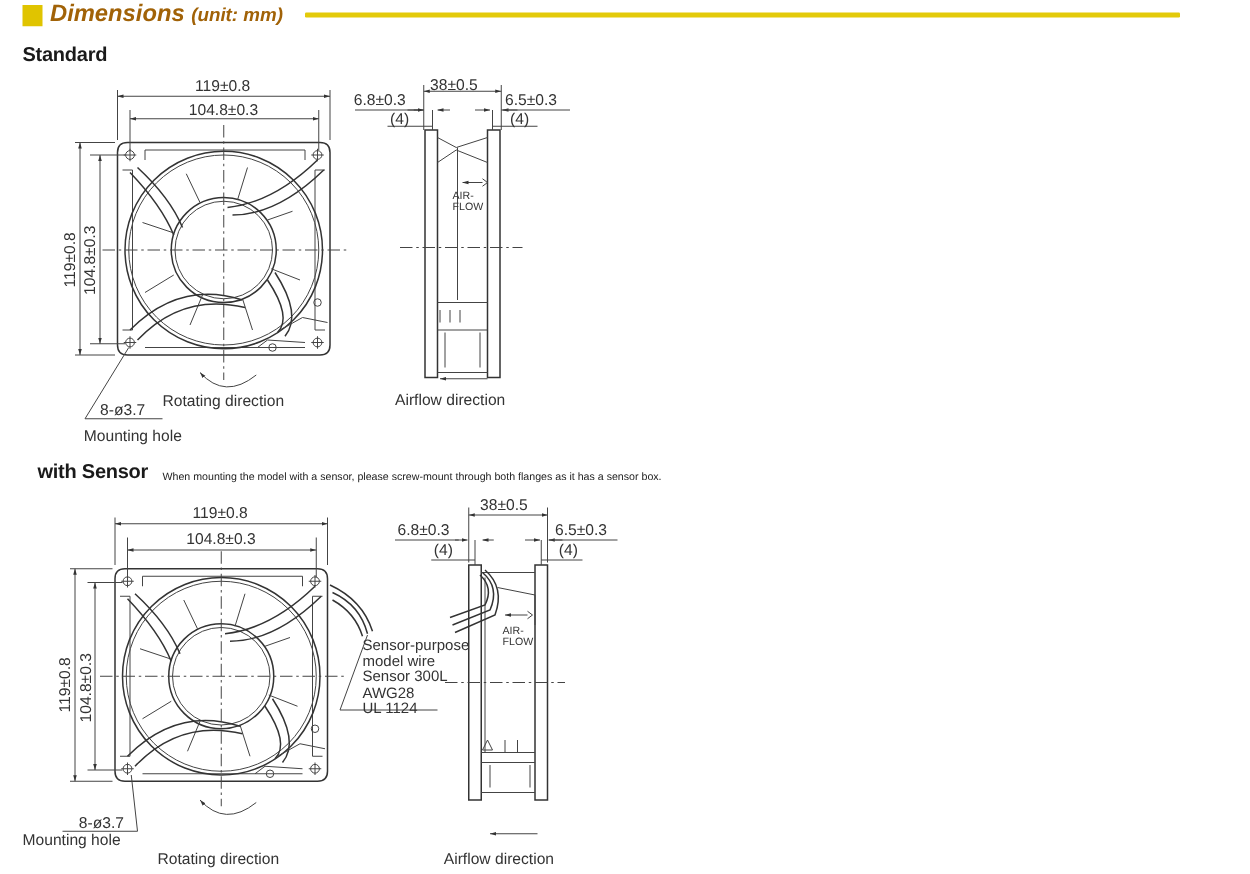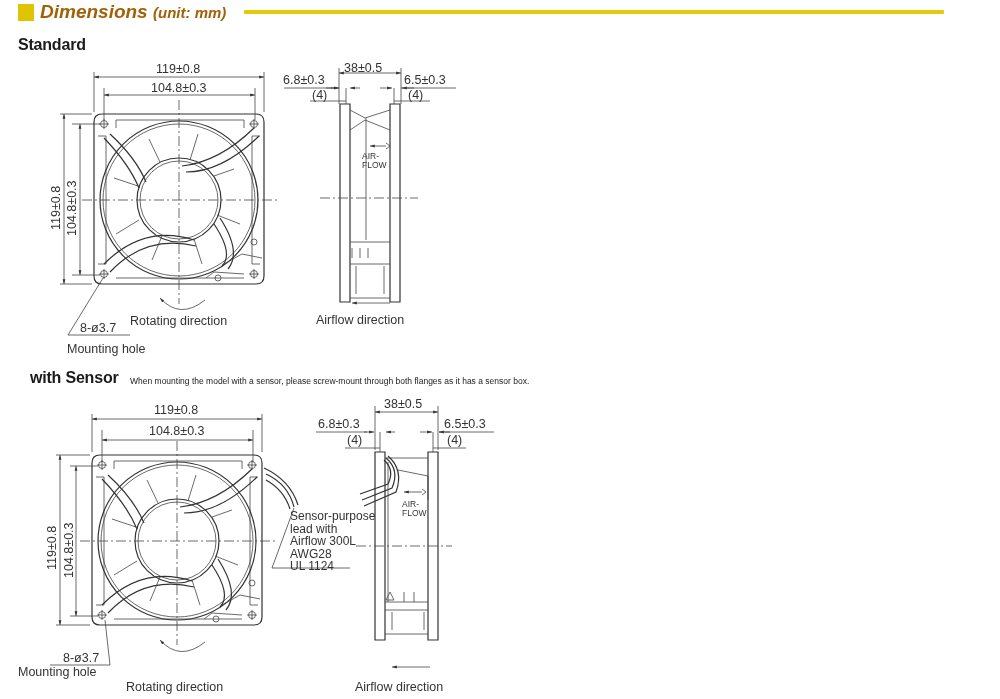--- a/index.html
+++ b/index.html
@@ -159,22 +159,22 @@
   <div>FLOW</div>
 </div>
 <div class="abs lbl" style="left:316px;top:313px;">Airflow direction</div>
 
 <div class="abs dim" style="left:154px;top:403px;">119±0.8</div>
 <div class="abs dim" style="left:149px;top:424px;">104.8±0.3</div>
 <div class="abs dim vert" style="left:45px;top:570px;">119±0.8</div>
 <div class="abs dim vert" style="left:62px;top:578px;">104.8±0.3</div>
 <div class="abs sm" style="left:290px;top:510px;line-height:12.5px;">
   <div>Sensor-purpose</div>
-  <div>lead with</div>
-  <div>Airflow 300L</div>
+  <div>model wire</div>
+  <div>Sensor 300L</div>
   <div>AWG28</div>
   <div>UL 1124</div>
 </div>
 <div class="abs lbl" style="left:63px;top:651px;">8-ø3.7</div>
 <div class="abs lbl" style="left:18px;top:665px;">Mounting hole</div>
 <div class="abs lbl" style="left:126px;top:680px;">Rotating direction</div>
 
 <div class="abs dim" style="left:384px;top:397px;">38±0.5</div>
 <div class="abs dim" style="left:318px;top:417px;">6.8±0.3</div>
 <div class="abs dim" style="left:347px;top:433px;">(4)</div>

